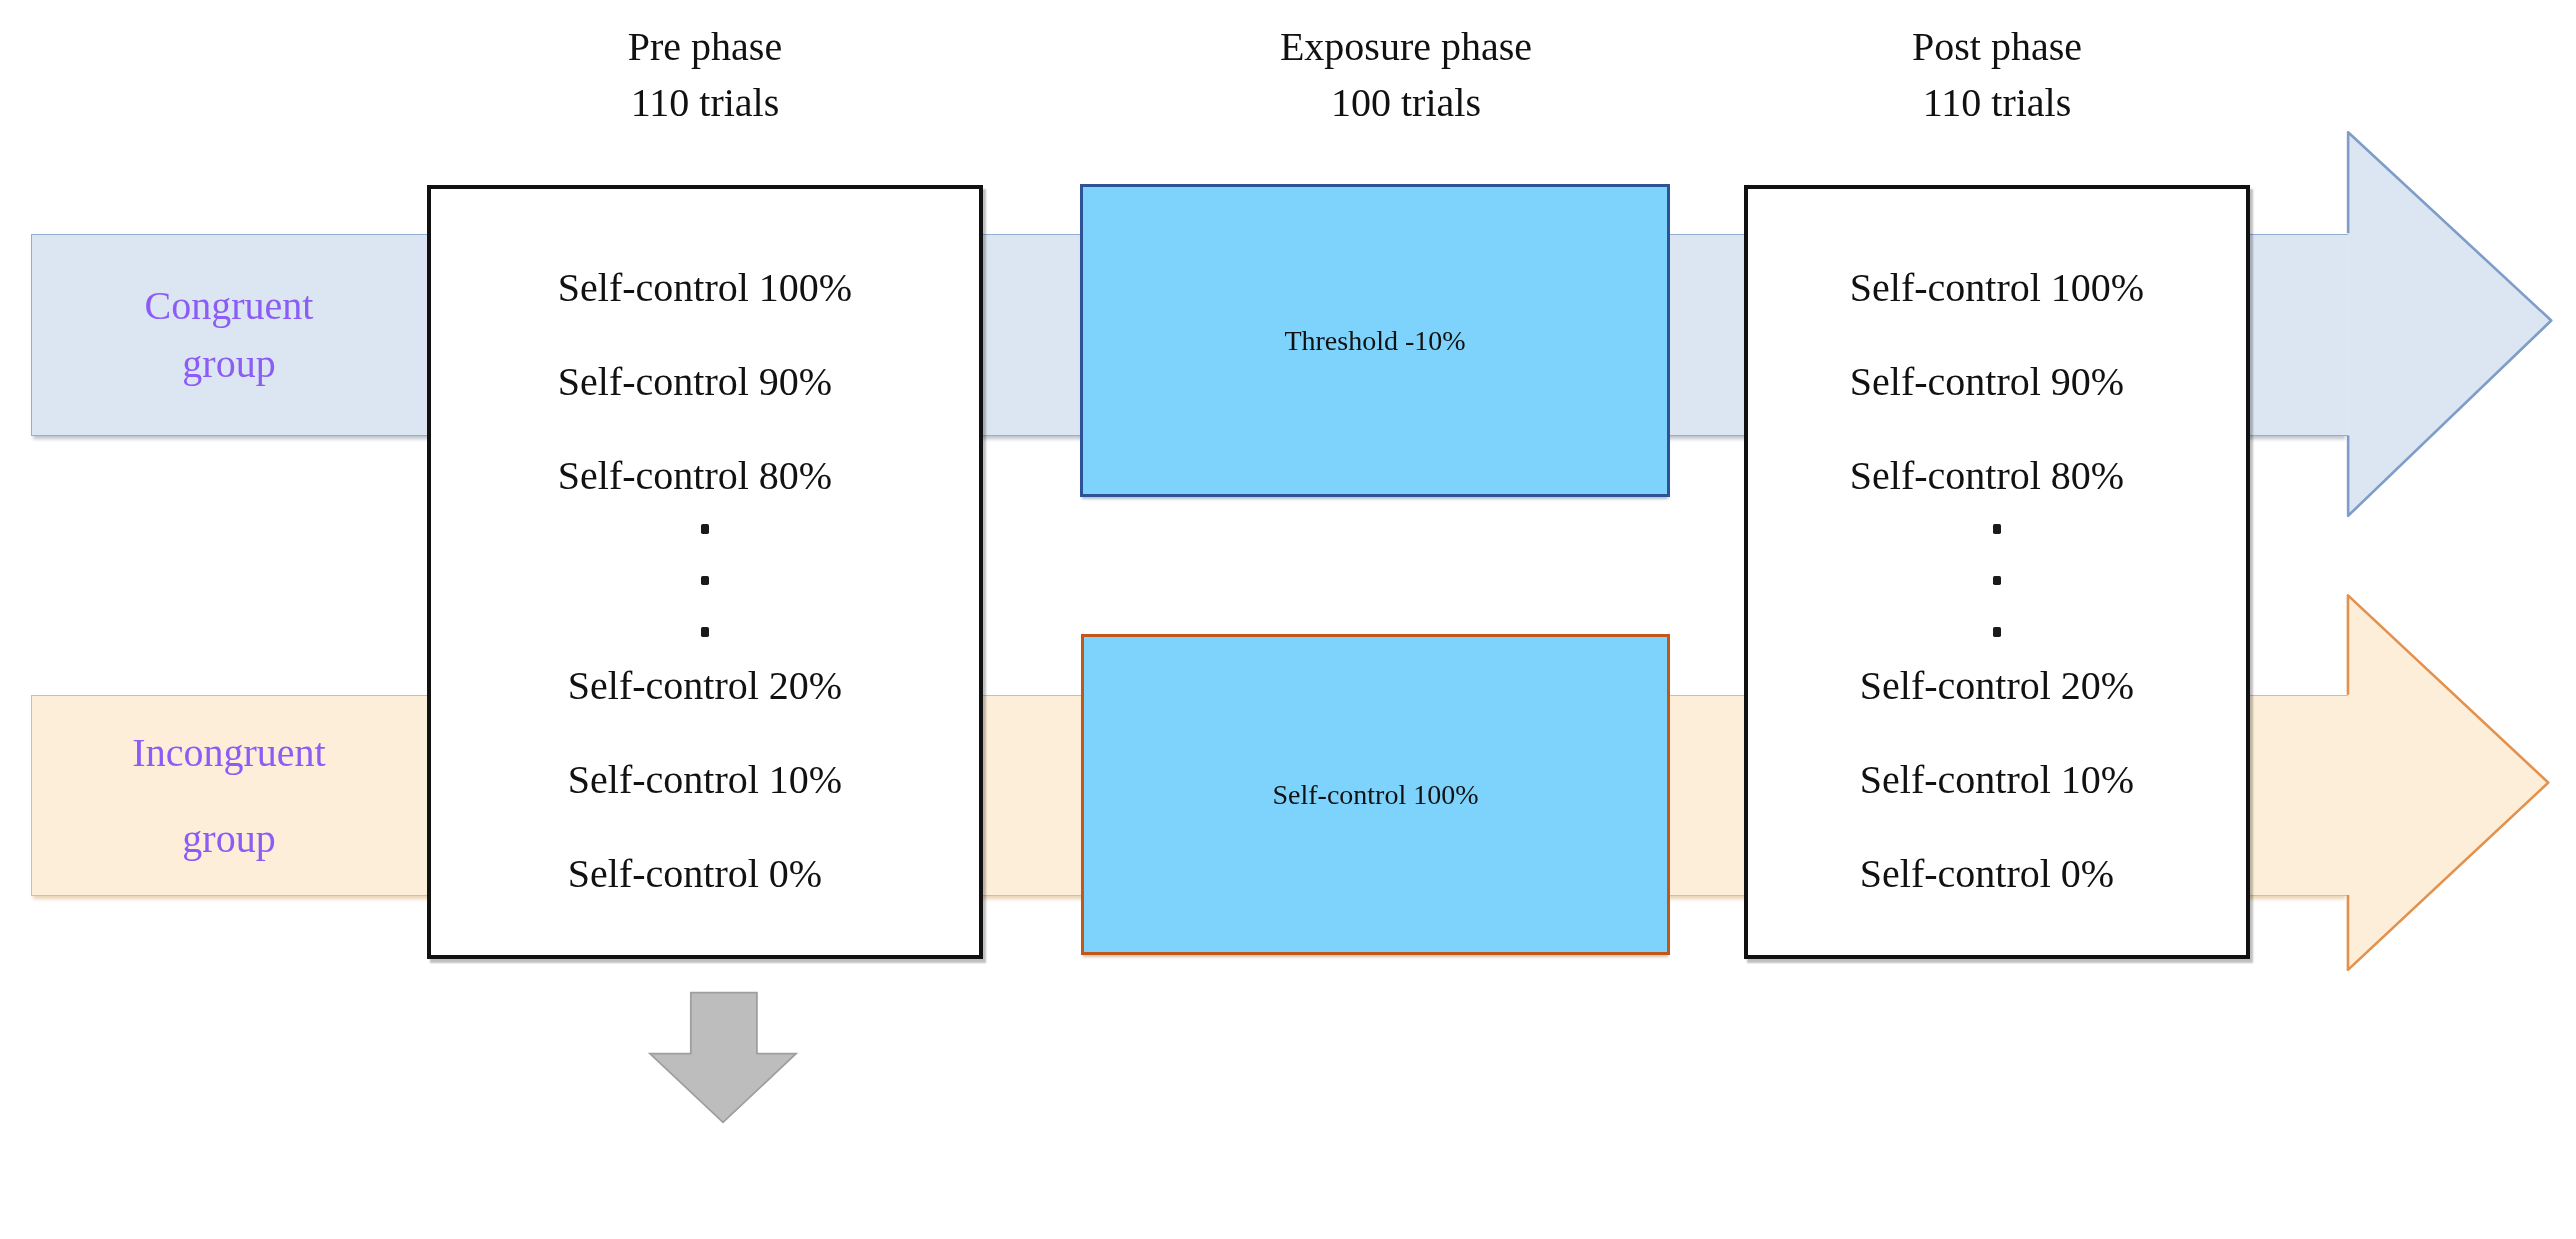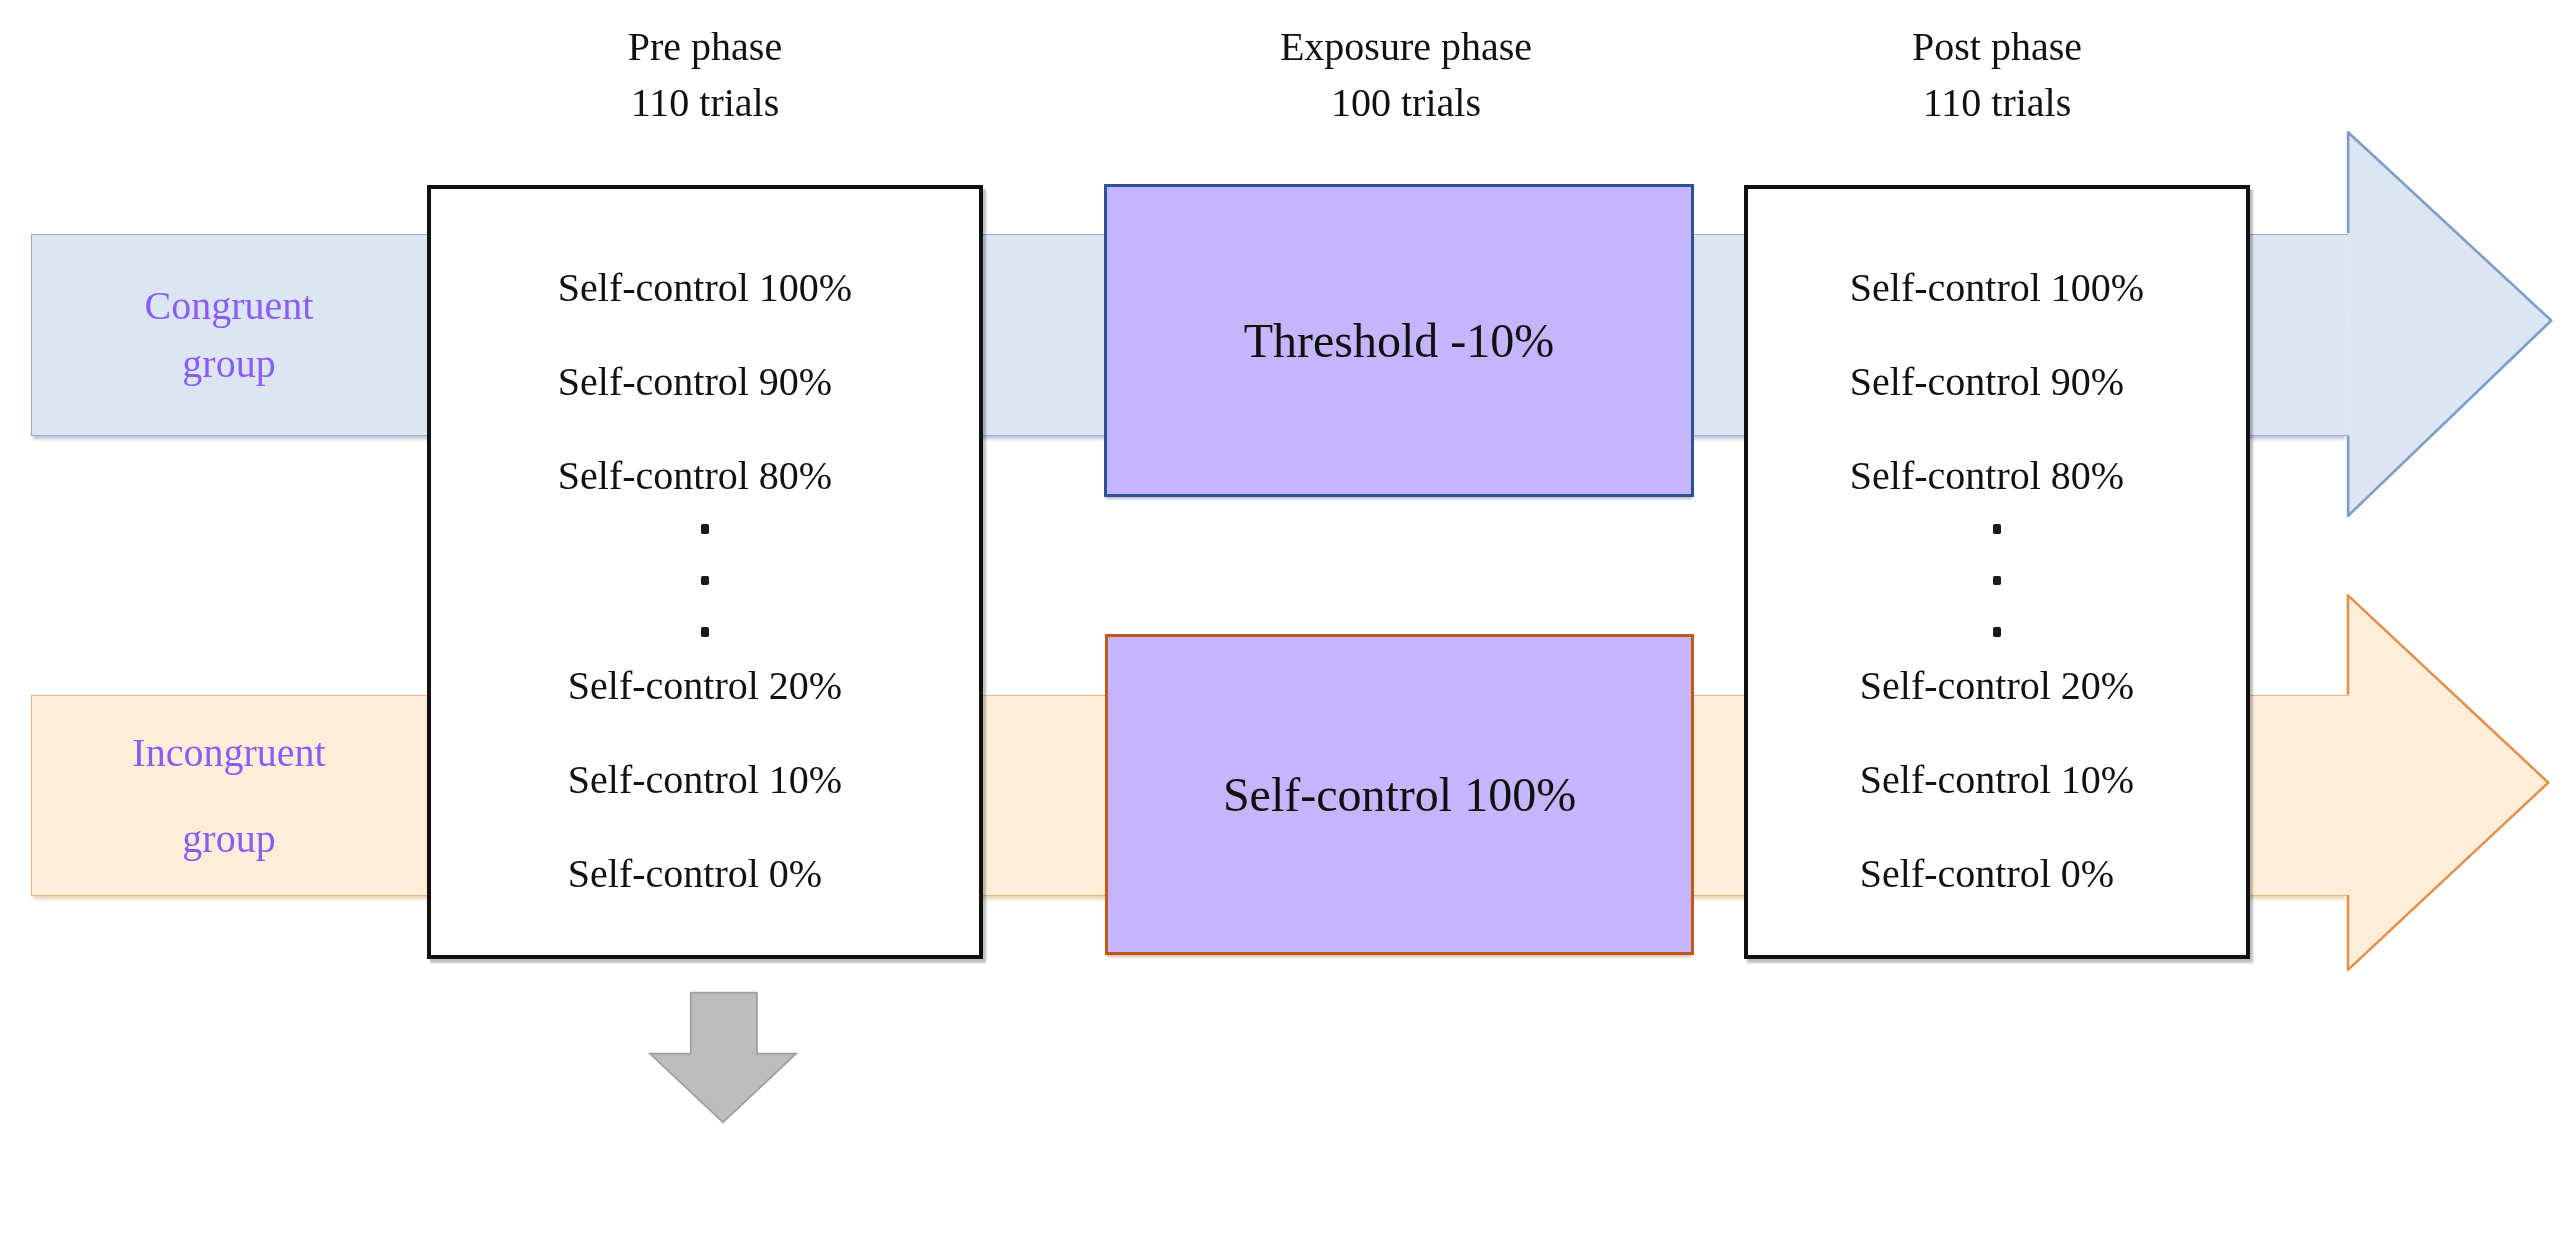--- a/index.html
+++ b/index.html
@@ -72,23 +72,23 @@
     display:flex;flex-direction:column;align-items:center;justify-content:space-between;
     height:113px;padding:5.2px 0;
   }
   .dot{
     width:7.8px;height:9.6px;border-radius:1.7px;
     background:#1a1a1a;display:block;
   }
 
   
   .exposure-box{
-    position:absolute;box-sizing:border-box;background:#c4b5fd;
+    position:absolute;box-sizing:border-box;background:#7dd3fc;
     display:flex;align-items:center;justify-content:center;
-    font-size:48px;text-align:center;margin-left:24px;
+    font-size:28px;text-align:center;
   }
   #box-threshold{
     left:1080px;top:184px;width:590px;height:313px;
     border:3.5px solid var(--dark_blue,#2d5394);
     box-shadow:0 3.5px 2.6px -1.7px rgba(60,80,120,.4);
   }
   #box-exposure-100{
     left:1081px;top:634px;width:589px;height:321px;
     border:3.5px solid var(--dark_orange,#c2571a);
     box-shadow:0 3.5px 2.6px -1.7px rgba(150,90,40,.4);

